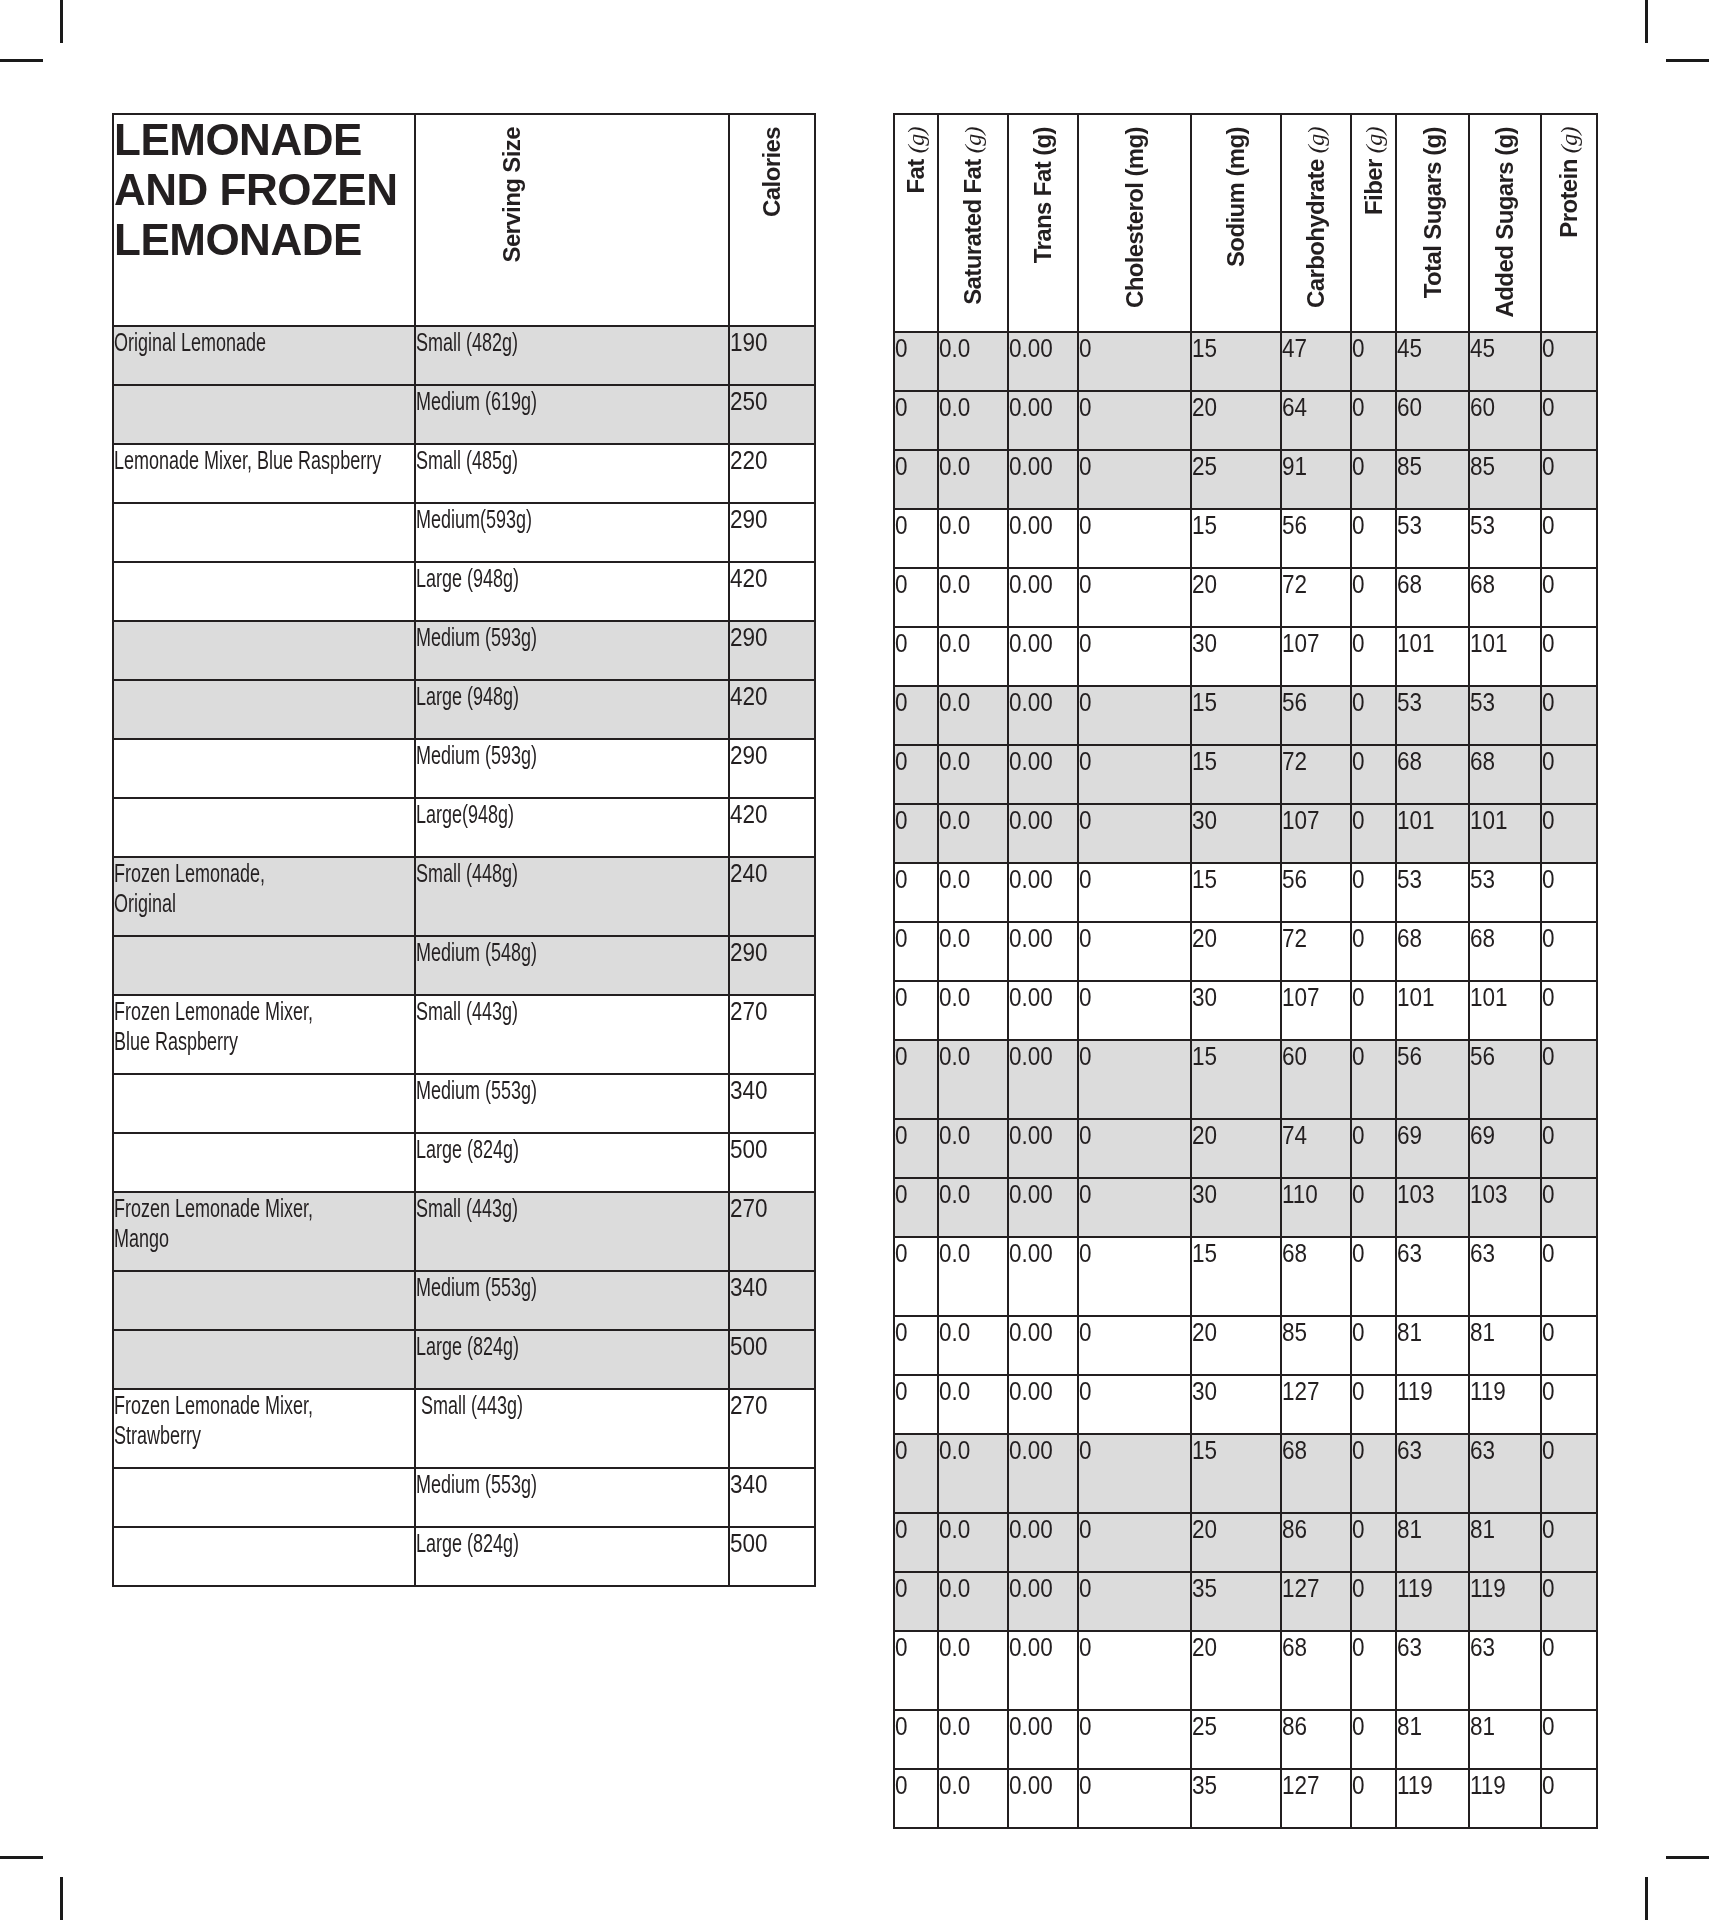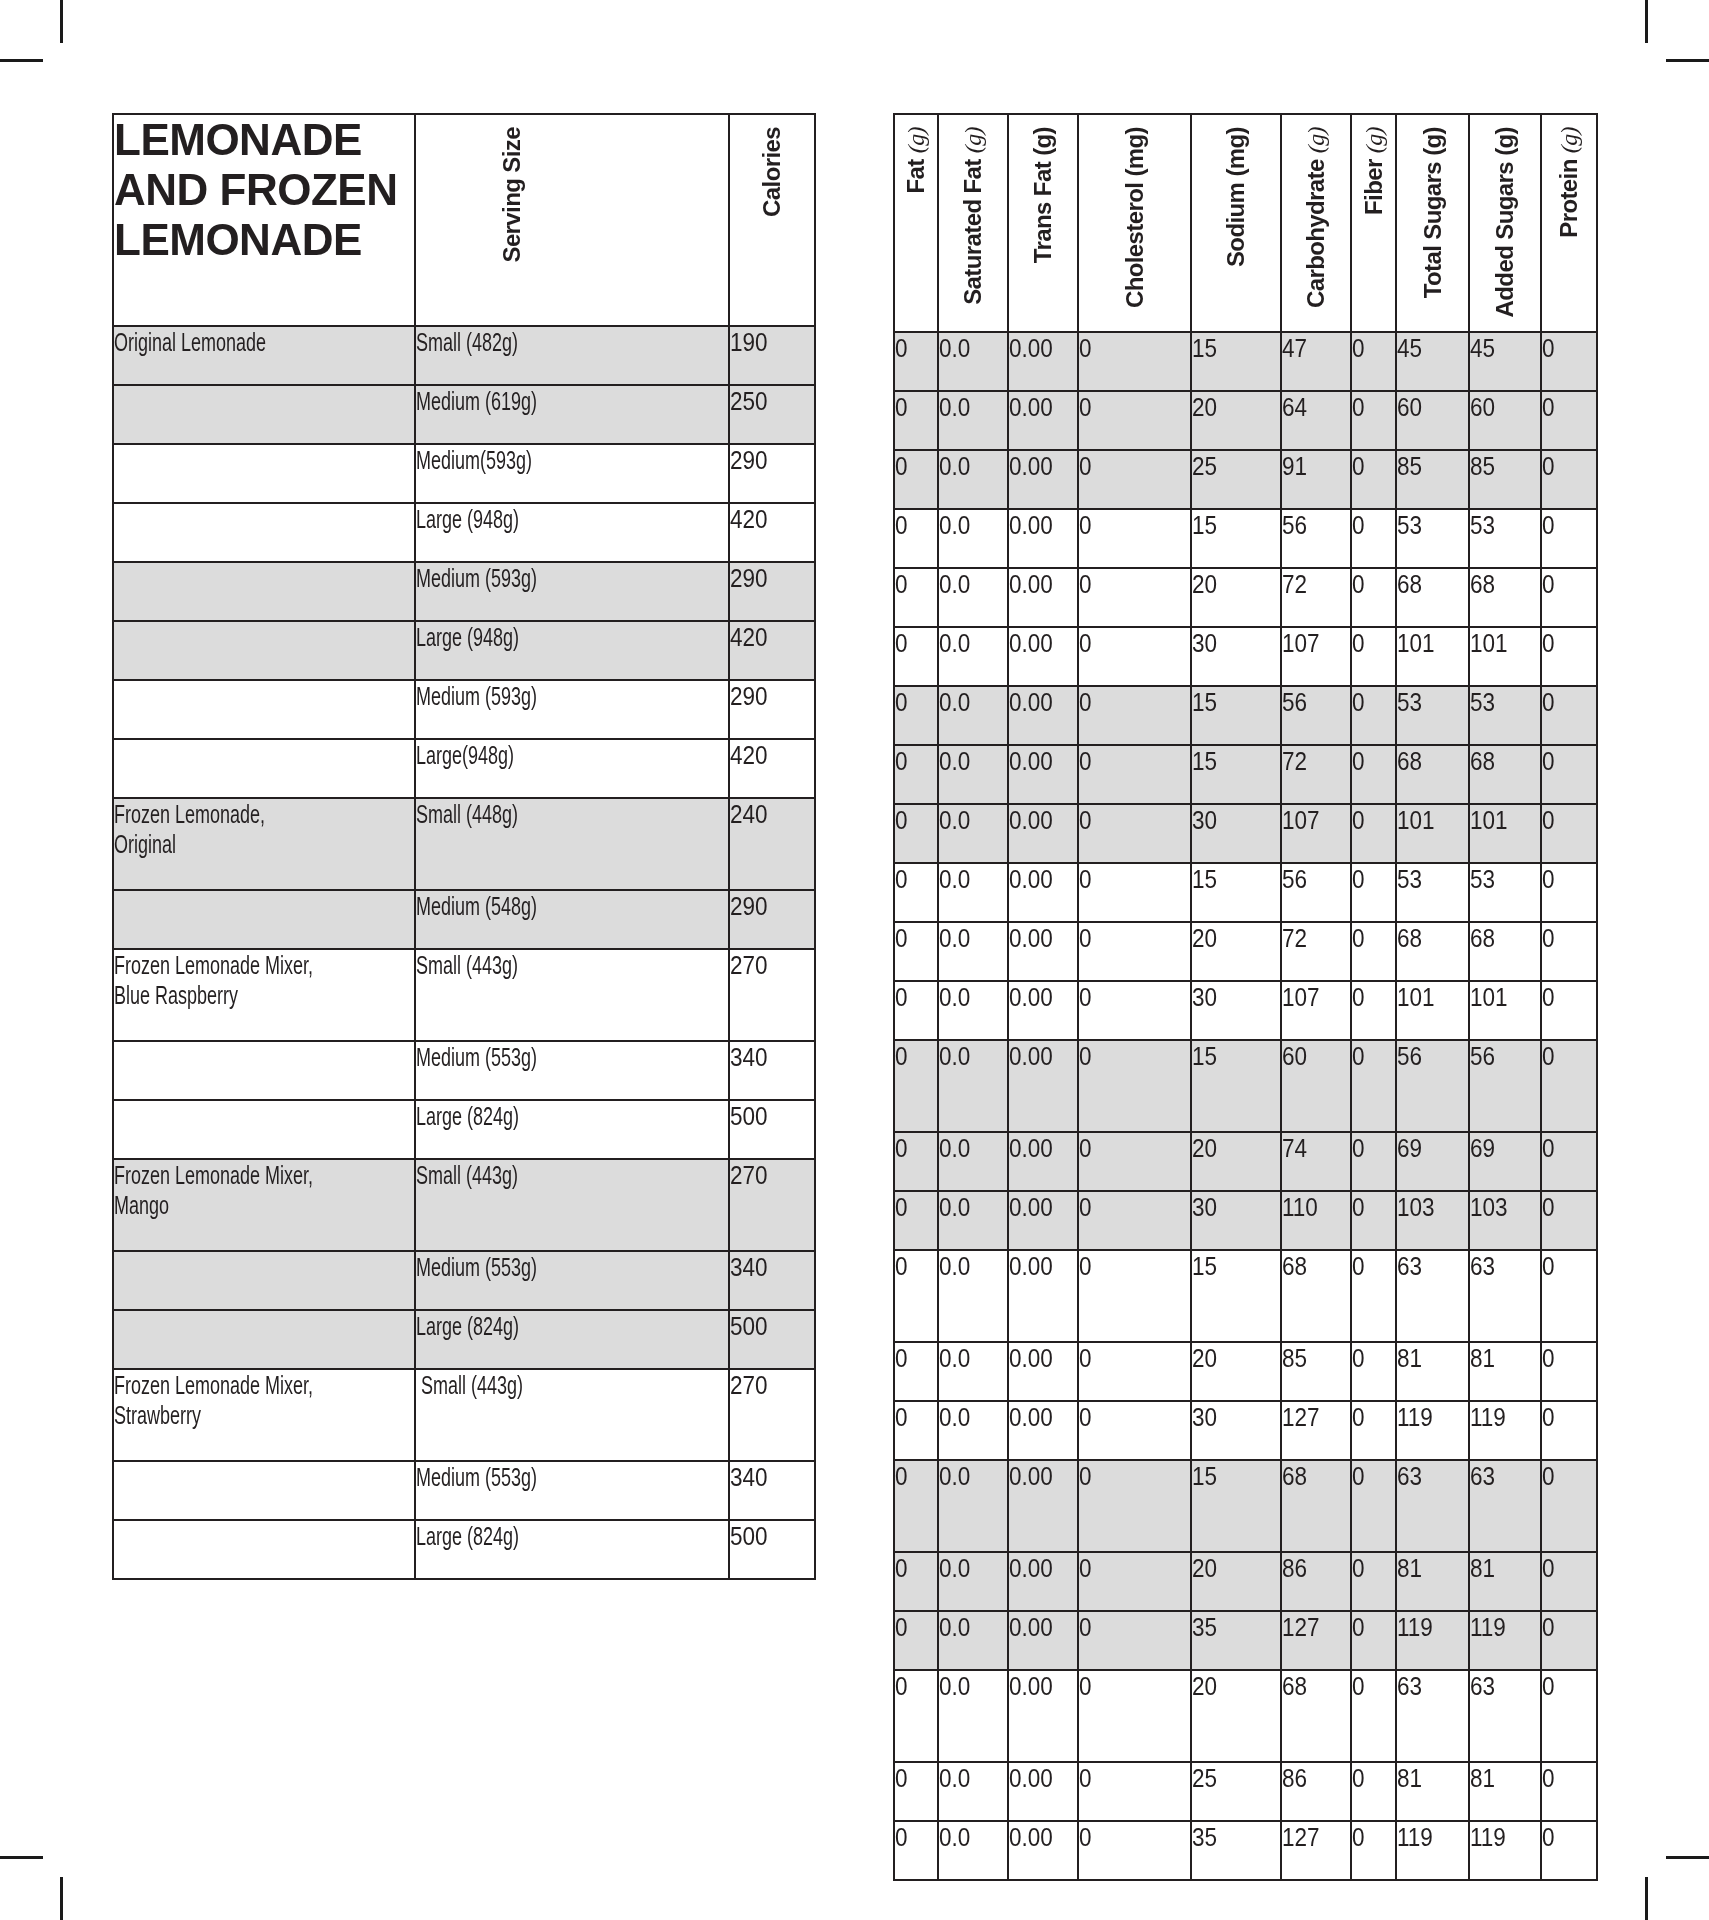--- a/index.html
+++ b/index.html
@@ -7,21 +7,21 @@
     position:relative;width:1709px;height:1920px;background:#ffffff;
     font-family:"Liberation Sans",sans-serif;color:#231f20;overflow:hidden;
   }
   
   .crop{position:absolute;background:#1a1a1a;}
   
   table.menu{position:absolute;border-collapse:collapse;table-layout:fixed;}
   table.menu th,table.menu td{border:2px solid #231f20;padding:0;vertical-align:top;}
   table.menu thead tr{height:212px;padding-left:12px;}
   tr.std{height:59px;}
-  tr.tall{height:92px;}
+  tr.tall{height:79px;}
   td.shaded,th.shaded{background:#dcdcdc;}
   
   th.title-cell{vertical-align:middle;text-align:left;padding-left:17px;background:#fff;}
   .big-title{font-size:44px;line-height:50px;font-weight:700;letter-spacing:-0.5px;text-align:left;}
   
   th.rot{vertical-align:bottom;text-align:center;background:#fff;}
   th.rot .vtxt{
     display:inline-block;writing-mode:vertical-rl;transform:rotate(180deg);
     font-size:24px;font-weight:700;letter-spacing:-0.6px;line-height:1;
     padding:10px 0 12px 0;white-space:nowrap;
@@ -74,20 +74,25 @@
           <td class="cell shaded"><span class="ctx">Original Lemonade</span></td>
           <td class="cell shaded"><span class="ctx">Small (482g)</span></td>
           <td class="num cal shaded"><span class="ctx">190</span></td>
         </tr>
         <tr class="std">
           <td class="cell shaded"></td>
           <td class="cell shaded"><span class="ctx">Medium (619g)</span></td>
           <td class="num cal shaded"><span class="ctx">250</span></td>
         </tr>
         <tr class="std">
+          <td class="cell"><span class="ctx">Lemonade Mixer, Blue Raspberry</span></td>
+          <td class="cell"><span class="ctx">Small (485g)</span></td>
+          <td class="num cal"><span class="ctx">220</span></td>
+        </tr>
+        <tr class="std">
           <td class="cell"></td>
           <td class="cell"><span class="ctx">Medium(593g)</span></td>
           <td class="num cal"><span class="ctx">290</span></td>
         </tr>
         <tr class="std">
           <td class="cell"></td>
           <td class="cell"><span class="ctx">Large (948g)</span></td>
           <td class="num cal"><span class="ctx">420</span></td>
         </tr>
         <tr class="std">

